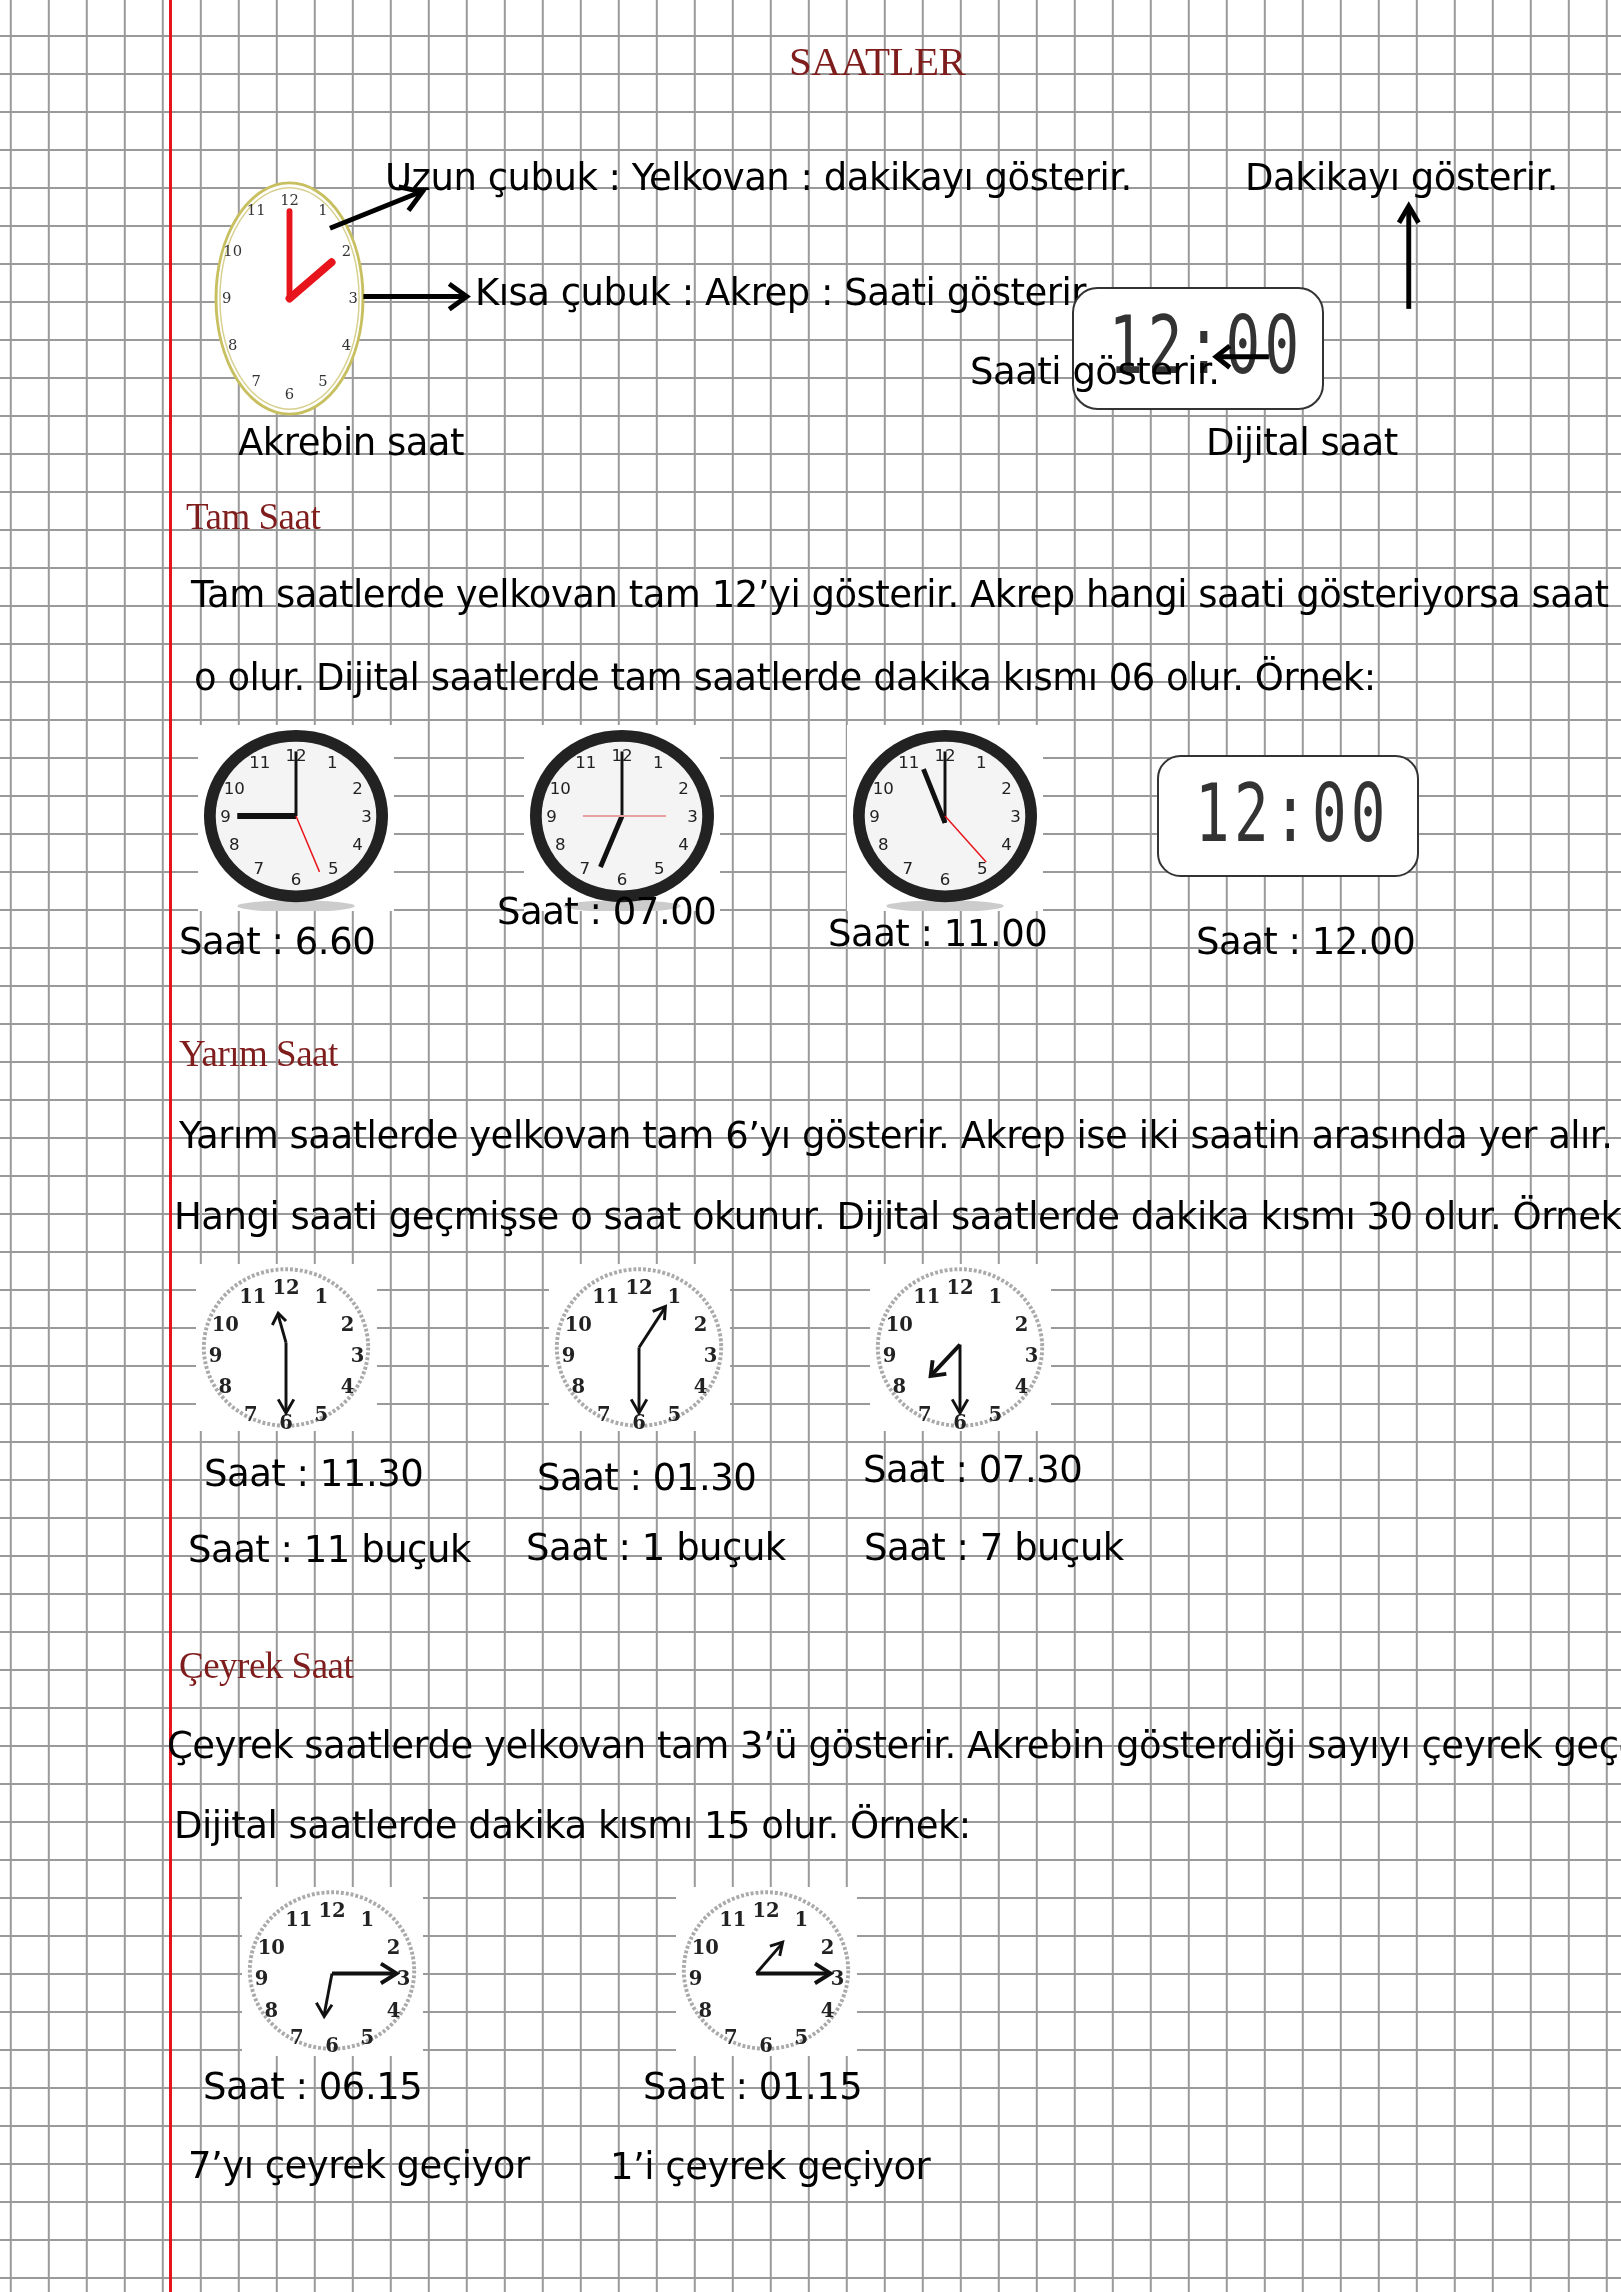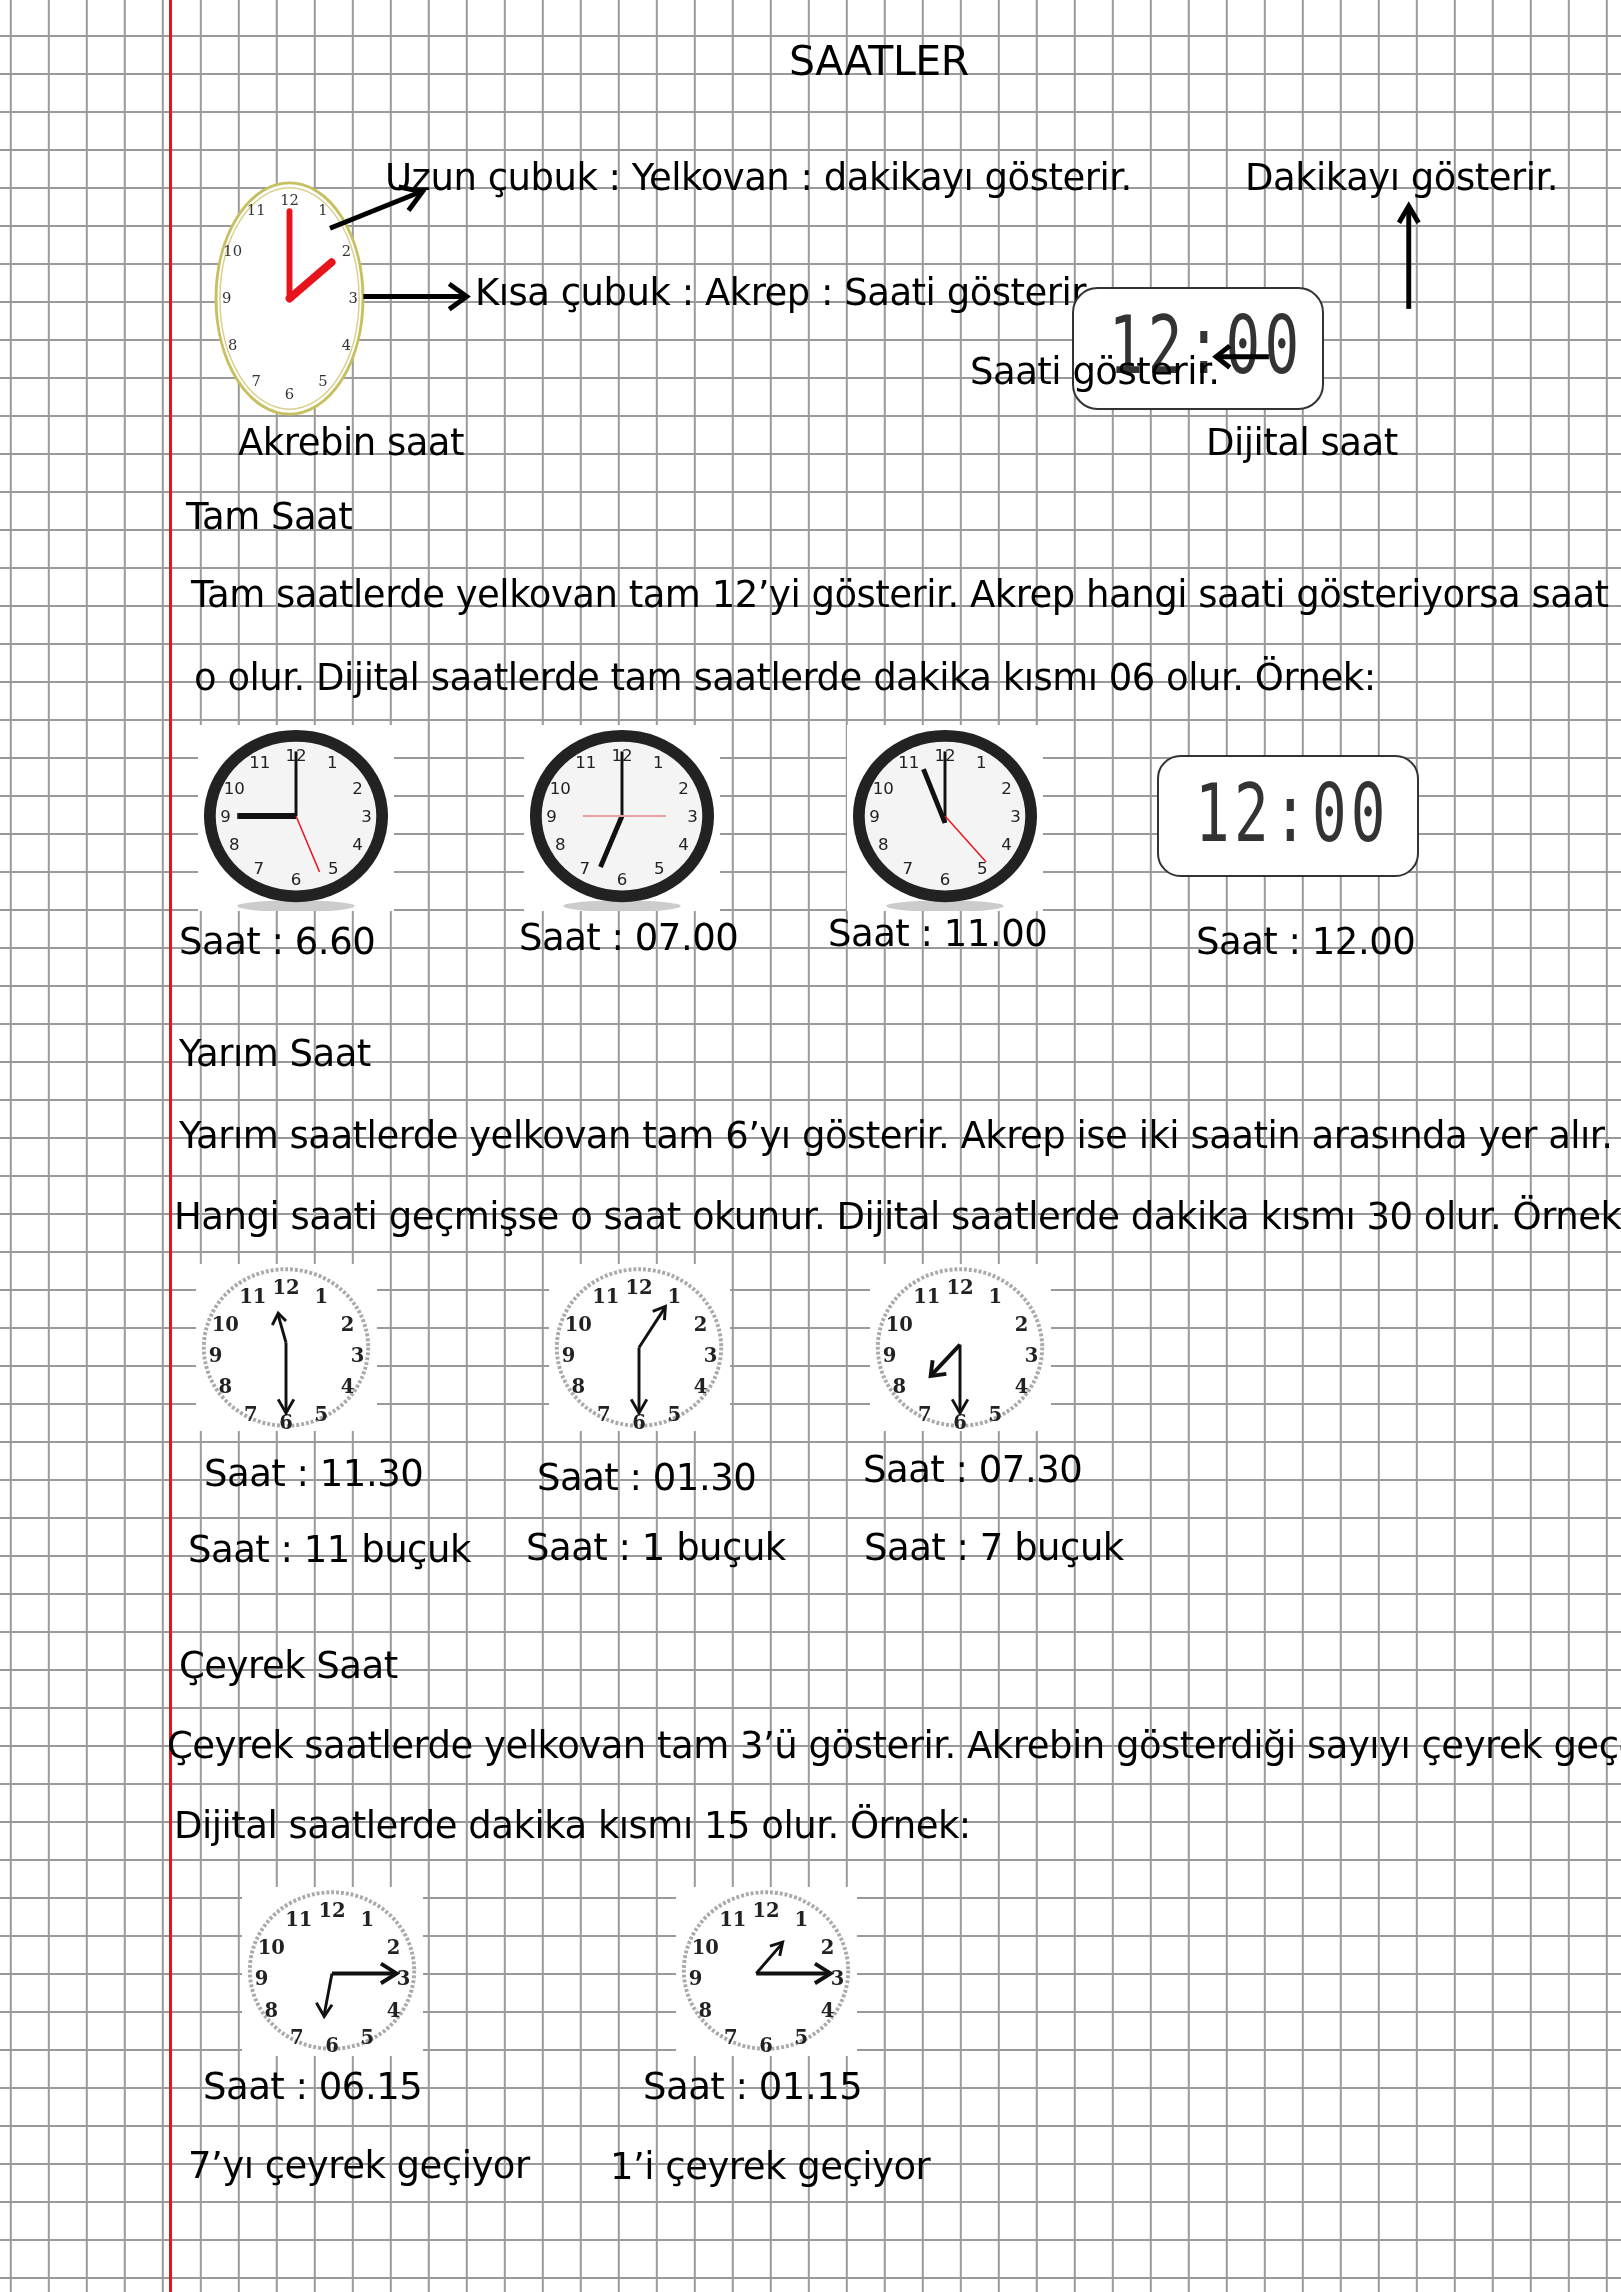--- a/index.html
+++ b/index.html
@@ -6,21 +6,21 @@
   body{width:1621px;height:2293px;position:relative;overflow:hidden;background:#fff;
     font-family:"DejaVu Sans",sans-serif;color:#000;}
   .grid{position:absolute;left:0;top:0;width:1621px;height:2293px;
     background-image:
       linear-gradient(to right, #9a9a9a 0, #9a9a9a 2px, transparent 2px),
       linear-gradient(to bottom, #9a9a9a 0, #9a9a9a 2px, transparent 2px);
     background-size:38px 38px, 38px 38px;
     background-position:9.8px 0, 0 35px;}
   .margin-line{position:absolute;left:169px;top:0;width:2.9px;height:2293px;background:#e8141b;}
   .t{position:absolute;white-space:nowrap;font-size:37px;letter-spacing:-0.5px;line-height:1;}
-  .red{color:#000000;}
+  .red{color:#7f1d1d;font-family:Liberation Serif, serif;}
   .h1{font-size:41px;}
   .sec{font-size:37px;}
   .clk{position:absolute;}
   svg{display:block;}
 </style>
 </head>
 <body>
 
 <div class="grid"></div>
 <div class="margin-line"></div>
@@ -150,21 +150,21 @@
     </g>
     <line x1="100" y1="100" x2="100" y2="27" stroke="#111" stroke-width="3"></line>
     <line x1="100" y1="100" x2="78" y2="45" stroke="#111" stroke-width="5"></line>
     <line x1="100" y1="93" x2="142" y2="140" stroke="#e8141b" stroke-width="1.5"></line>
   </svg>
 </div>
 <div style="position:absolute;left:1157px;top:755px;width:258px;height:118px;border:2px solid #333;border-radius:23.5px;background:#fff;">
   <div style="position:absolute;left:0;right:0;top:9.8px;text-align:center;font-family:'DejaVu Sans Mono',monospace;font-size:80px;color:#333;letter-spacing:5.9px;transform:scaleX(0.72);">12:00</div>
 </div>
 <div class="t" style="left:179px;top:923px;">Saat : 6.60</div>
-<div class="t" style="left:497px;top:919px;margin-left:22px;">Saat : 07.00</div>
+<div class="t" style="left:497px;top:893px;">Saat : 07.00</div>
 <div class="t" style="left:828px;top:915px;">Saat : 11.00</div>
 <div class="t" style="left:1196px;top:923px;">Saat : 12.00</div>
 
 <div class="t red sec" style="left:179px;top:1035px;">Yarım Saat</div>
 <div class="t" style="left:179px;top:1117px;">Yarım saatlerde yelkovan tam 6’yı gösterir. Akrep ise iki saatin arasında yer alır.</div>
 <div class="t" style="left:174px;top:1198px;">Hangi saati geçmişse o saat okunur. Dijital saatlerde dakika kısmı 30 olur. Örnek:</div>
 
 <div class="clk" style="left:196px;top:1264px;background:#fff;">
   <svg width="181" height="167" viewBox="0 0 185 170">
     <ellipse cx="92" cy="85" rx="84" ry="80" fill="#fff" stroke="#aaa" stroke-width="4" stroke-dasharray="3,2"></ellipse>

